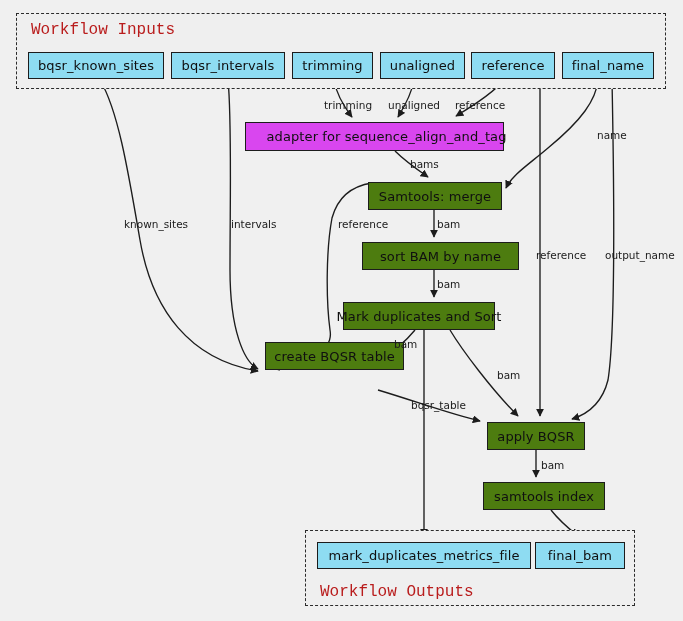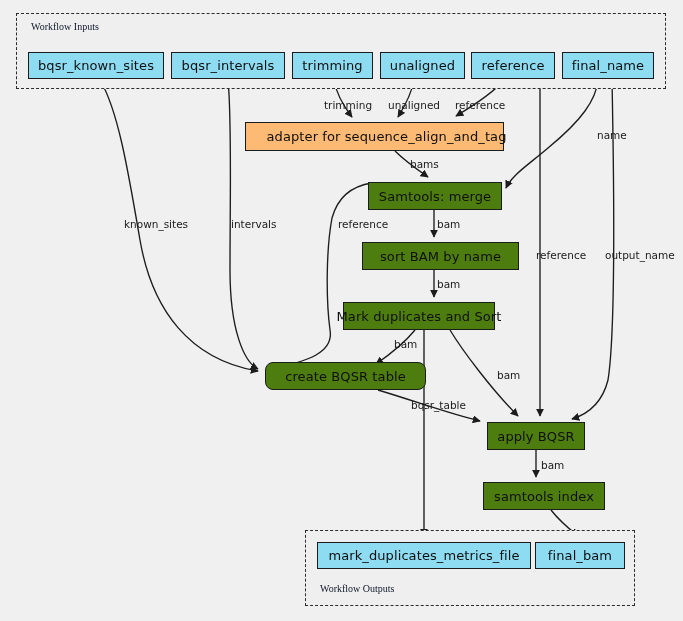--- a/index.html
+++ b/index.html
@@ -14,41 +14,41 @@
   .edges{position:absolute;left:0;top:0;width:683px;height:621px;pointer-events:none;}
 
   .cluster{
     position:absolute;
     border:1.6px dashed #2b2b2b;
     background:#efefef;
     box-sizing:border-box;
   }
   .cluster-title{
     position:absolute;
-    font-family:Liberation Serif, serif;
-    font-size:10px;
-    color:#0f172a;
+    font-family:Liberation Mono, monospace;
+    font-size:16px;
+    color:#b91c1c;
     white-space:nowrap;
   }
 
   .node{
     position:absolute;
     box-sizing:border-box;
     border:1.3px solid #1c1c1c;
     display:flex;
     align-items:center;
     justify-content:center;
     white-space:nowrap;
     font-size:13px;
     color:#101010;
     letter-spacing:0.1px;
   }
   .node.io{ background:#8edcf2; }
   .node.step{ background:#4d7c0f; }
-  .node.tool{ background:#fdba74;padding-left:24px; }
+  .node.tool{ background:#d946ef;padding-left:24px; }
 
   .elabel{
     position:absolute;
     font-size:10.5px;
     color:#1b1b1b;
     white-space:nowrap;
     background:transparent;
   }
 </style>
 </head>
@@ -112,21 +112,21 @@
       <div class="node io" style="left: 28px; top: 52px; width: 136px; height: 27px;">bqsr_known_sites</div>
       <div class="node io" style="left: 171px; top: 52px; width: 114px; height: 27px;">bqsr_intervals</div>
       <div class="node io" style="left: 292px; top: 52px; width: 81px; height: 27px;">trimming</div>
       <div class="node io" style="left: 380px; top: 52px; width: 85px; height: 27px;">unaligned</div>
       <div class="node io" style="left: 471px; top: 52px; width: 84px; height: 27px;">reference</div>
       <div class="node io" style="left: 562px; top: 52px; width: 92px; height: 27px;">final_name</div>
       <div class="node tool" style="left: 245px; top: 122px; width: 259px; height: 29px;">adapter for sequence_align_and_tag</div>
       <div class="node step" style="left: 368px; top: 182px; width: 134px; height: 28px;">Samtools: merge</div>
       <div class="node step" style="left: 362px; top: 242px; width: 157px; height: 28px;">sort BAM by name</div>
       <div class="node step" style="left: 343px; top: 302px; width: 152px; height: 28px;">Mark duplicates and Sort</div>
-      <div class="node step" style="left: 265px; top: 362px; width: 161px; height: 28px; border-radius: 8px;">create BQSR table</div>
+      <div class="node step" style="left: 265px; top: 342px; width: 139px; height: 28px;">create BQSR table</div>
       <div class="node step" style="left: 487px; top: 422px; width: 98px; height: 28px;">apply BQSR</div>
       <div class="node step" style="left: 483px; top: 482px; width: 122px; height: 28px;">samtools index</div>
       <div class="node io" style="left: 317px; top: 542px; width: 214px; height: 27px;">mark_duplicates_metrics_file</div>
       <div class="node io" style="left: 535px; top: 542px; width: 90px; height: 27px;">final_bam</div>
     </div>
   <div id="elabels">
       <div class="elabel" style="left: 124px; top: 218px;">known_sites</div>
       <div class="elabel" style="left: 231px; top: 218px;">intervals</div>
       <div class="elabel" style="left: 324px; top: 99px;">trimming</div>
       <div class="elabel" style="left: 388px; top: 99px;">unaligned</div>

